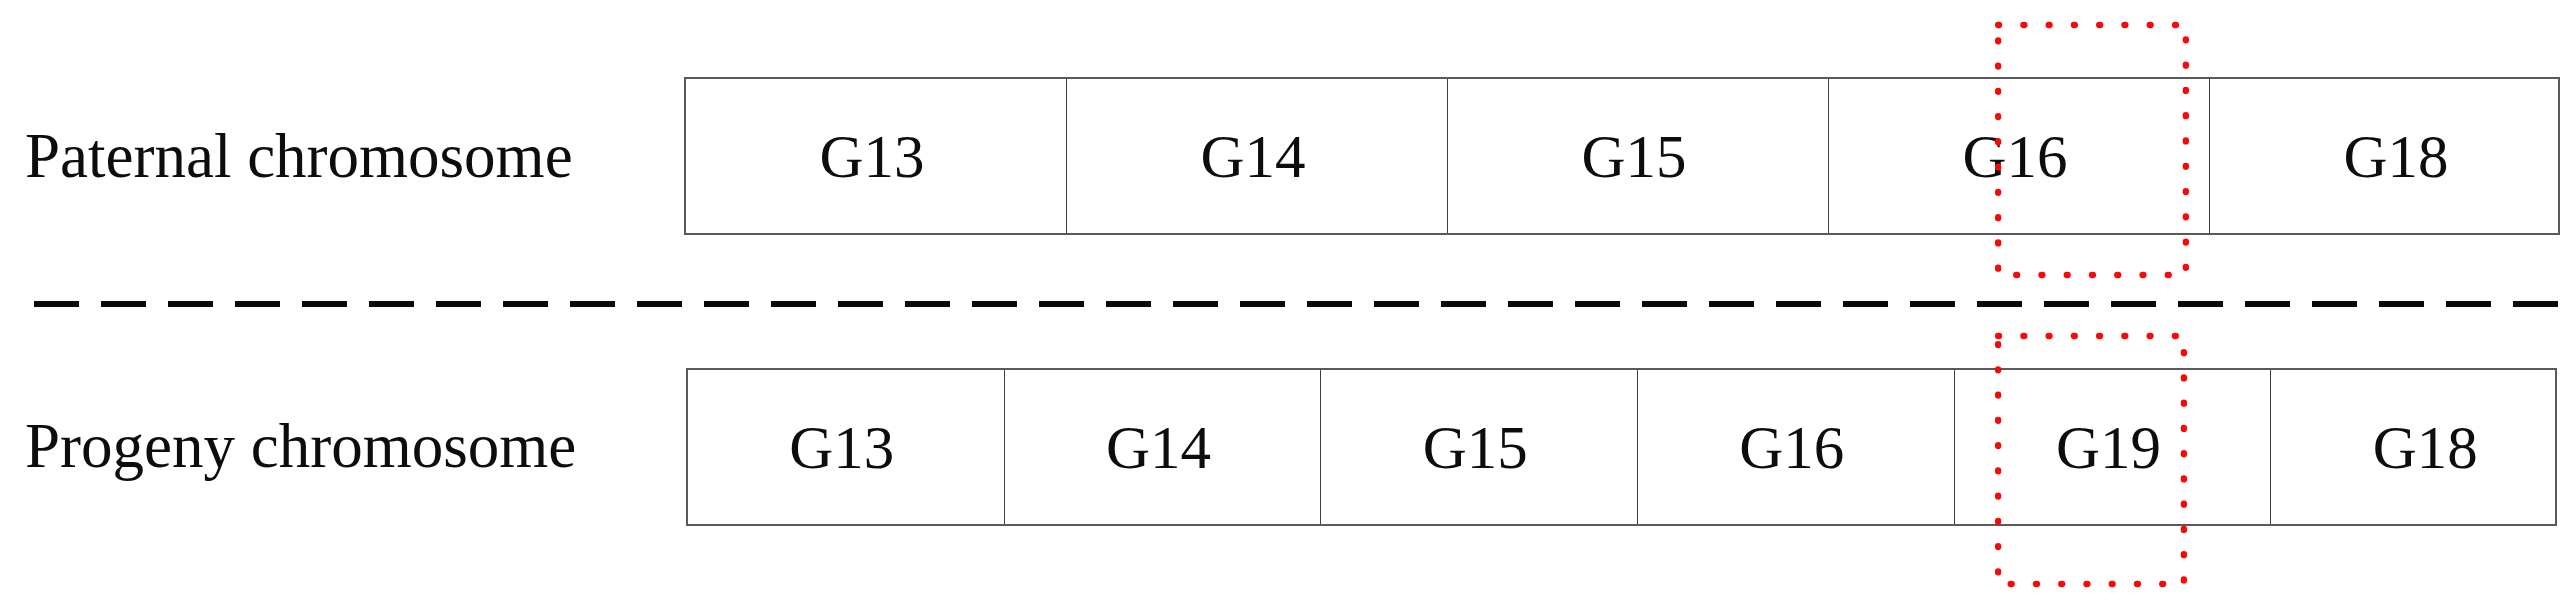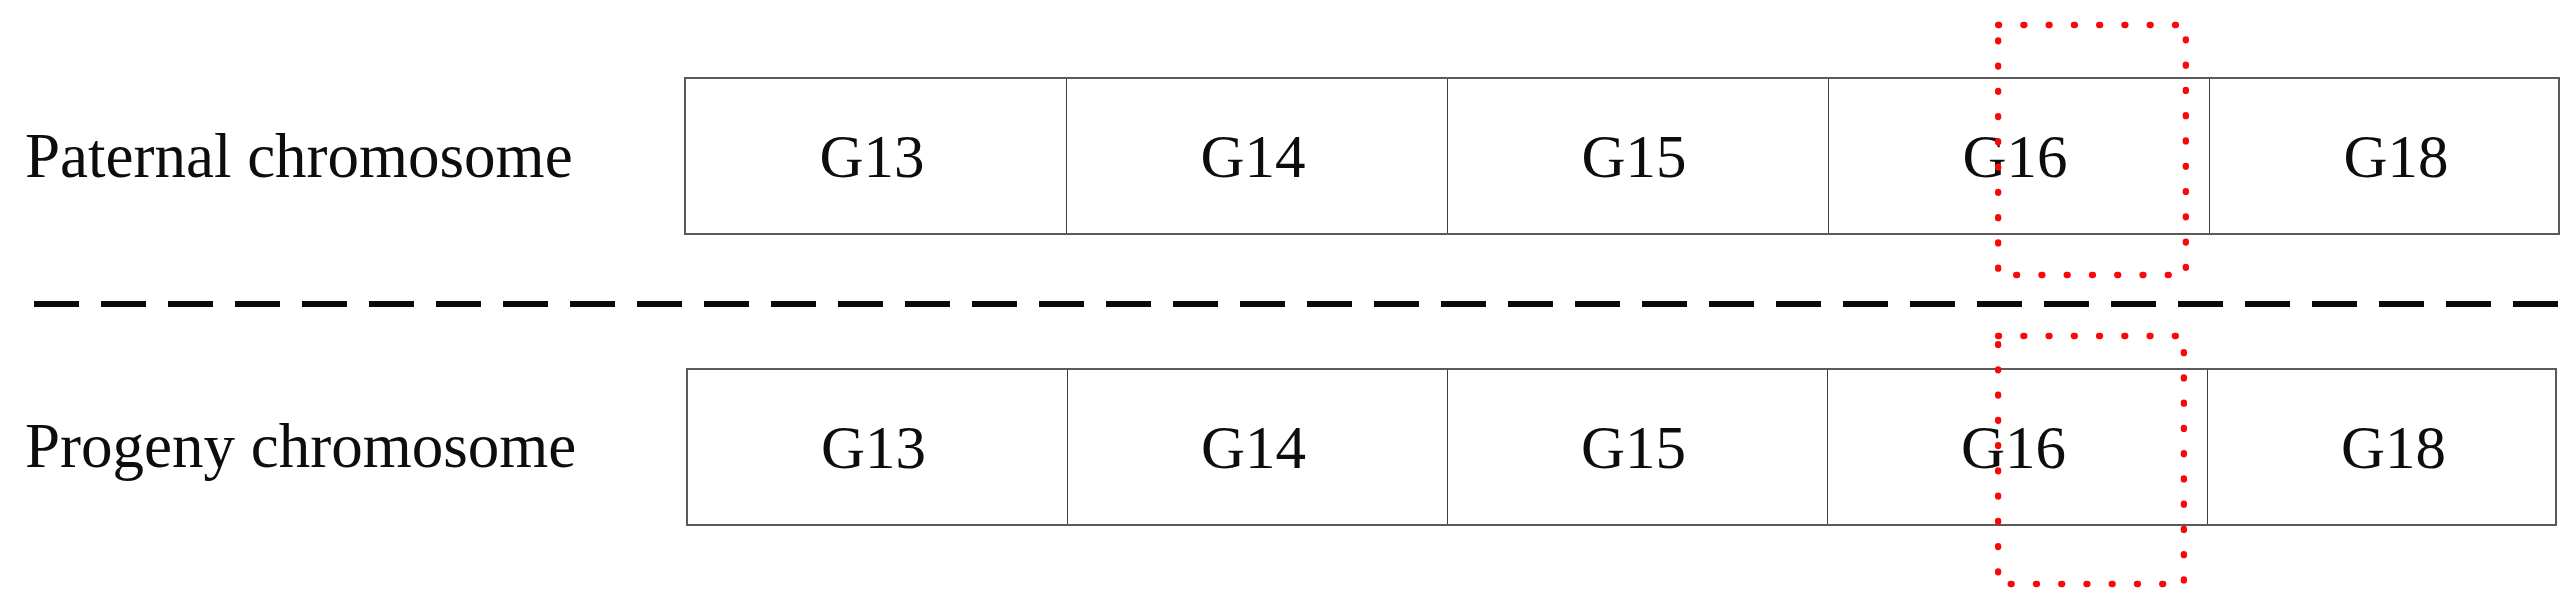--- a/index.html
+++ b/index.html
@@ -109,20 +109,23 @@
     <div class="cell">
       <span class="gene-label">G14</span>
     </div>
     <div class="cell">
       <span class="gene-label">G15</span>
     </div>
     <div class="cell">
       <span class="gene-label">G16</span>
     </div>
     <div class="cell">
+      <span class="gene-label">G19</span>
+    </div>
+    <div class="cell">
       <span class="gene-label">G18</span>
     </div>
   </div>
 
   <svg class="hl-svg hl-top" viewBox="0 0 228 297" xmlns="http://www.w3.org/2000/svg">
     <rect x="10" y="10" width="208" height="277" fill="none" stroke-width="7" stroke-dasharray="1 27" stroke-linecap="round" stroke="#fa0707"></rect>
   </svg>
 
   <svg class="hl-svg hl-bottom" viewBox="0 0 226 295" xmlns="http://www.w3.org/2000/svg">
     <rect x="10" y="10" width="206" height="275" fill="none" stroke-width="7" stroke-dasharray="1 27" stroke-linecap="round" stroke="#fa0707"></rect>

